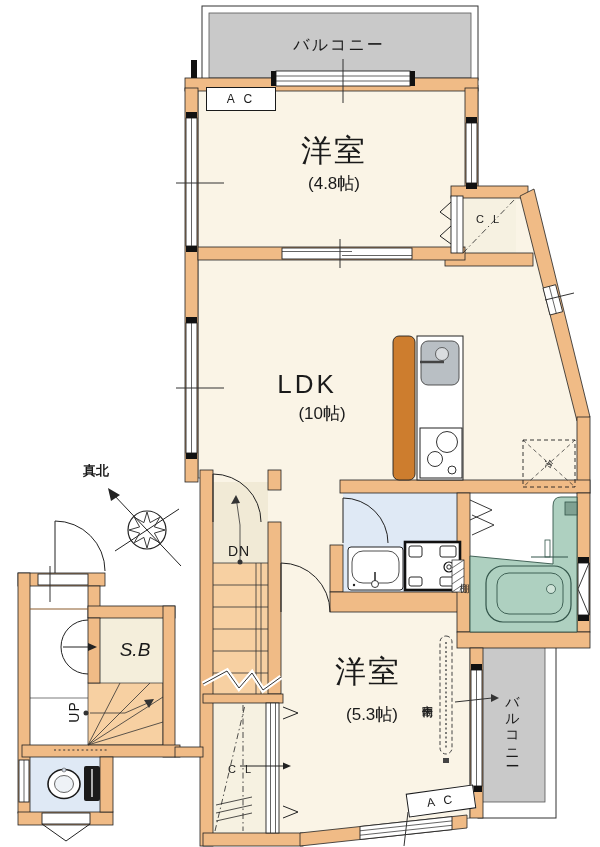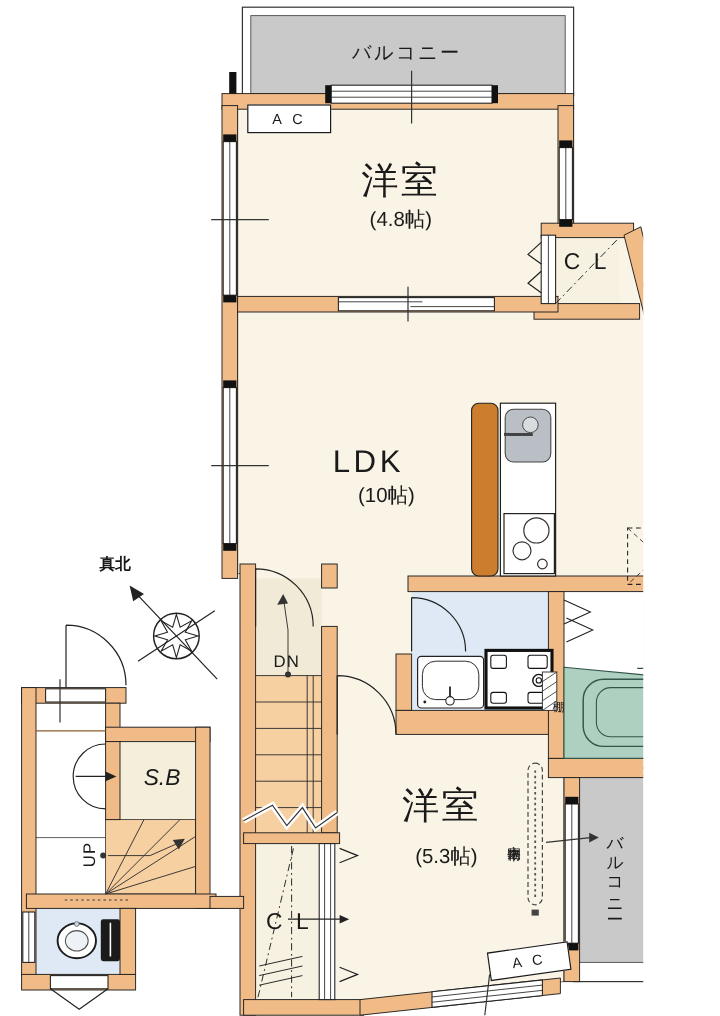--- a/index.html
+++ b/index.html
@@ -1,28 +1,28 @@
 <!DOCTYPE html>
 <html><head>
 <meta charset="utf-8">
 <style>
   html,body{margin:0;padding:0;background:#fff;}
-  .stage{position:relative;width:536px;height:847px;background:#fff;overflow:hidden;
+  .stage{position:relative;width:600px;height:847px;background:#fff;overflow:hidden;
          font-family:"Liberation Sans","DejaVu Sans",sans-serif;color:#1a1a1a;}
   svg{position:absolute;left:0;top:0;}
   .lbl{position:absolute;transform:translate(-50%,-50%);white-space:nowrap;color:#1a1a1a;line-height:1;}
   .vert{writing-mode:vertical-rl;}
   .rot-up{transform:translate(-50%,-50%) rotate(-90deg);}
   .acbox{position:absolute;background:#fff;border:1.3px solid #1a1a1a;display:flex;
          align-items:center;justify-content:center;font-size:12px;letter-spacing:3px;}
   .f-balcony{font-size:16px;letter-spacing:2px;}
   .f-room{font-size:31px;letter-spacing:2px;}
   .f-size{font-size:17px;}
   .f-ldk{font-size:26px;letter-spacing:3px;}
-  .f-cl{font-size:19px;letter-spacing:3px;}
+  .f-cl{font-size:11px;letter-spacing:3px;}
   .f-dn{font-size:14px;letter-spacing:1px;}
   .f-sb{font-size:19px;font-style:italic;}
   .f-north{font-size:13px;font-weight:bold;}
   .f-laundry{font-size:11px;letter-spacing:1px;}
   .f-shelf{font-size:10px;}
   .f-cold{font-size:9px;}
   .f-balcony-r{font-size:14px;letter-spacing:2px;}
 </style>
 </head>
 <body>

